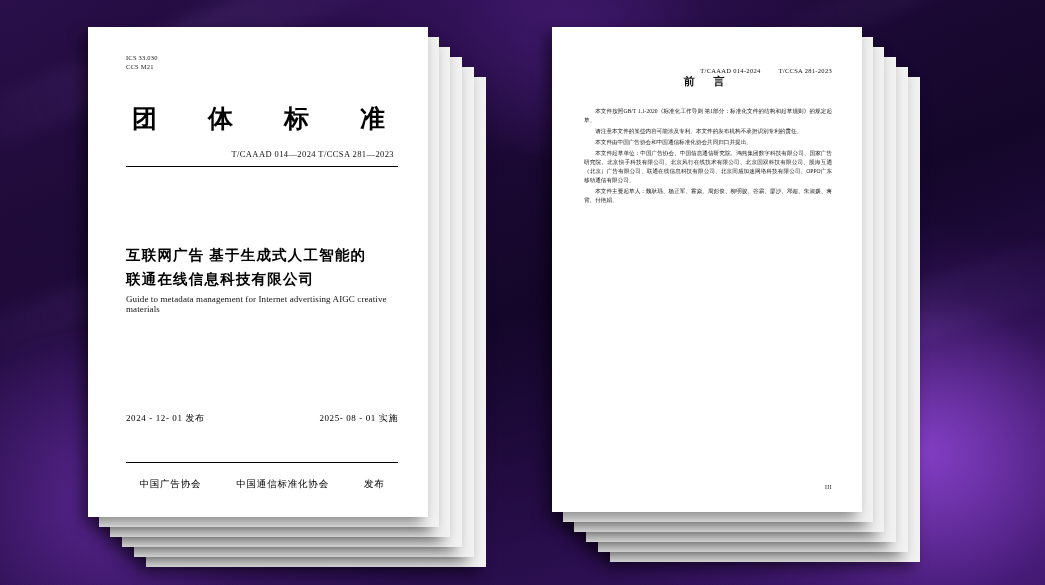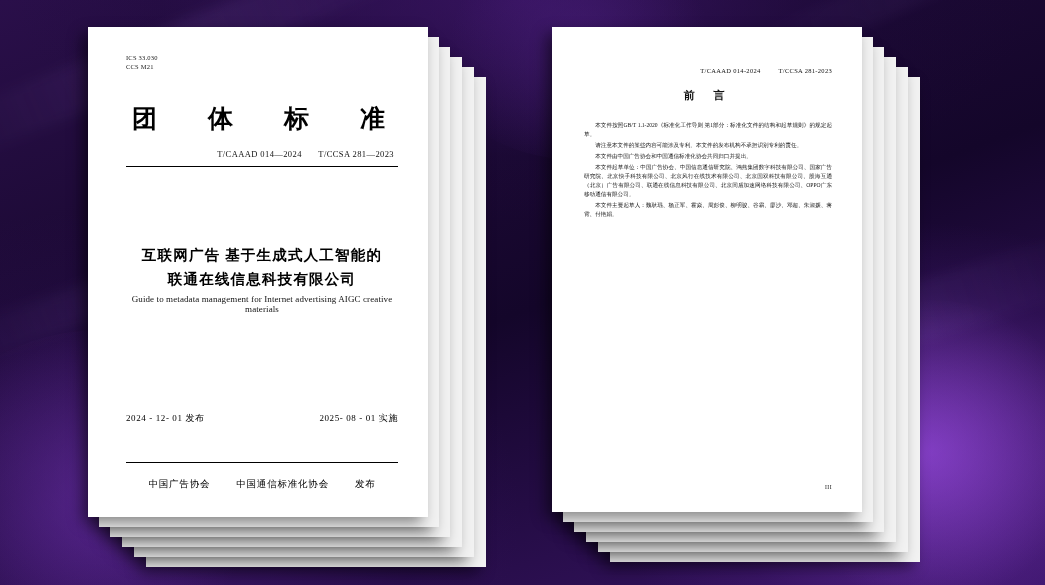--- a/index.html
+++ b/index.html
@@ -94,29 +94,29 @@
     color: #000;
   }
   .std-codes {
     margin-top: 14px;
     text-align: right;
     padding-right: 4px;
     font-size: 8.5px;
     letter-spacing: .4px;
     color: #111;
   }
-  .std-codes span { margin-left: 14px; }
+  .std-codes span { }
   .rule {
     margin-top: 7px;
     height: 1px;
     background: #000;
   }
   .cover-main {
     margin-top: 76px;
-    text-align: center;
+    text-align: left;
   }
   .cover-main .cn1, .cover-main .cn2 {
     font-size: 14.5px;
     font-weight: bold;
     letter-spacing: 1.2px;
     line-height: 1.7;
     color: #000;
   }
   .cover-main .en {
     margin-top: 2px;
@@ -143,21 +143,21 @@
     height: 1px;
     background: #000;
   }
   .issuers {
     position: absolute;
     left: 38px;
     right: 30px;
     bottom: 26px;
     display: flex;
     justify-content: center;
-    gap: 26px;
+    gap: 35px;
     font-size: 9.5px;
     letter-spacing: .8px;
     color: #000;
   }
 
   
   .fwd {
     position: relative;
     width: 100%;
     height: 100%;
@@ -166,21 +166,20 @@
     color: #111;
   }
   .fwd-header {
     display: flex;
     justify-content: flex-end;
     gap: 18px;
     font-size: 6.5px;
     letter-spacing: .3px;
   }
   .fwd-title {
-    margin-top: 14px;
     text-align: center;
     font-size: 11px;
     font-weight: bold;
     letter-spacing: 8px;
   }
   .fwd-body {
     margin-top: 18px;
   }
   .fwd-body p {
     margin: 0 0 2px 0;

